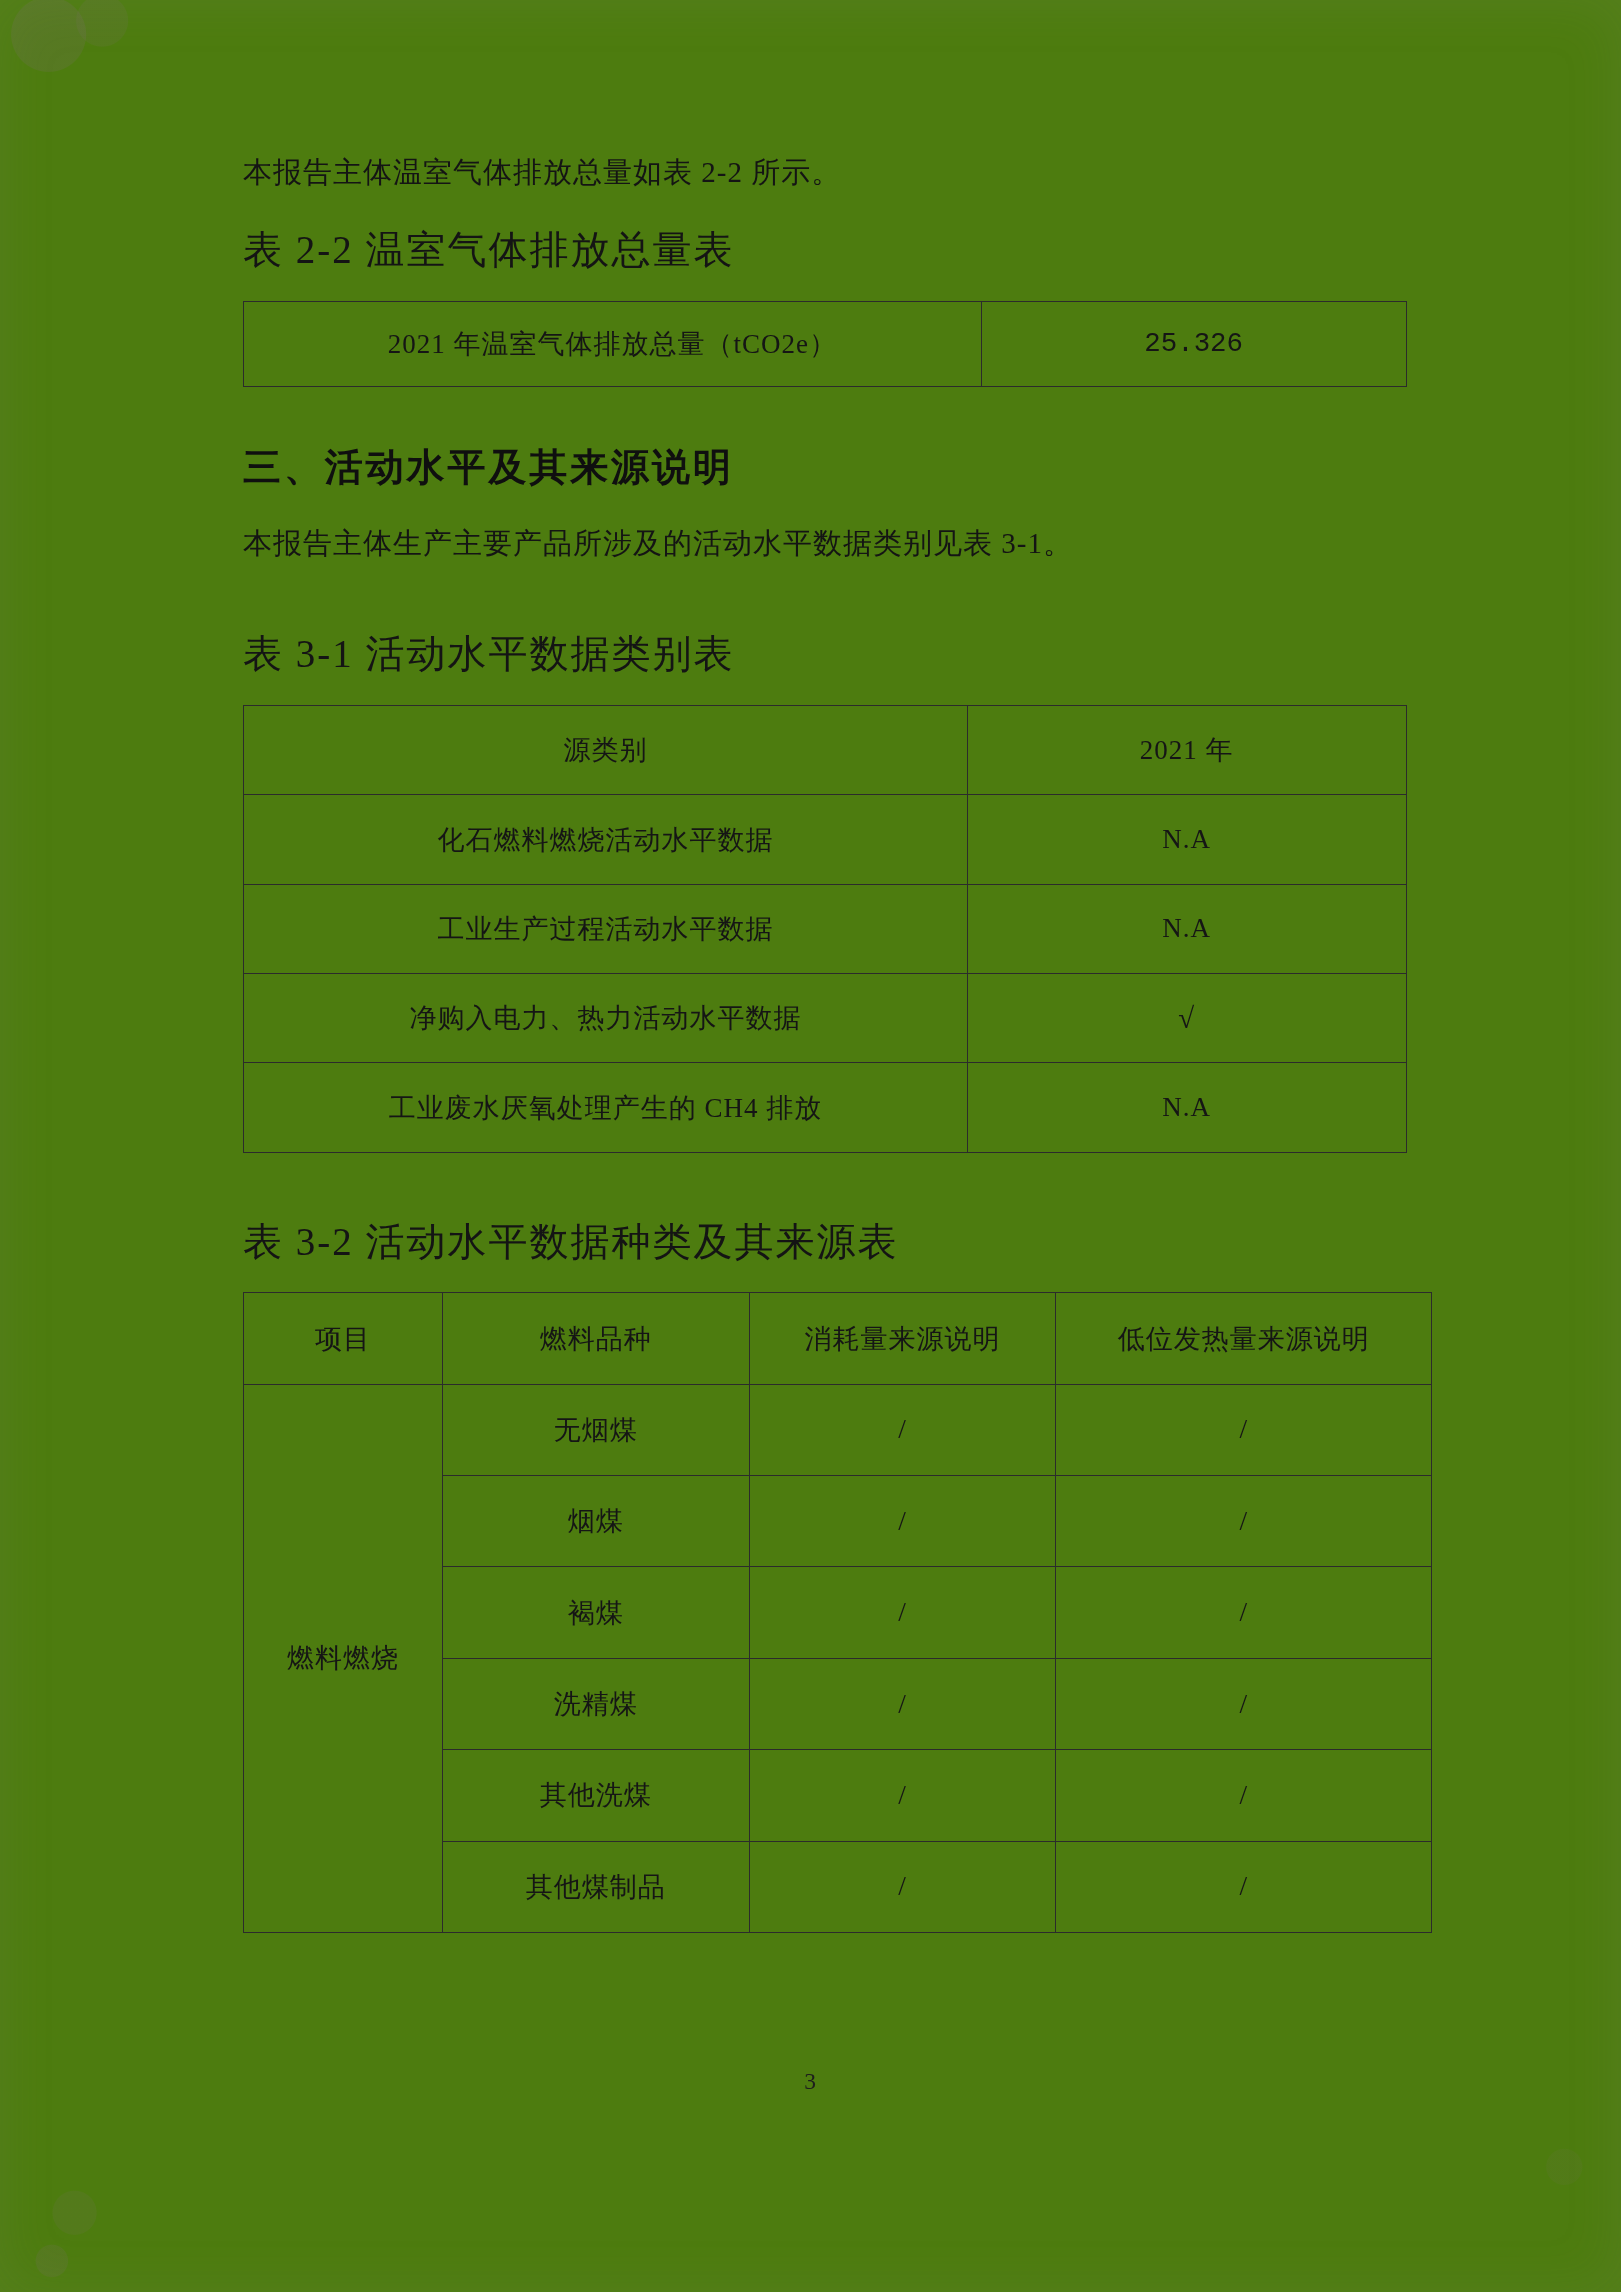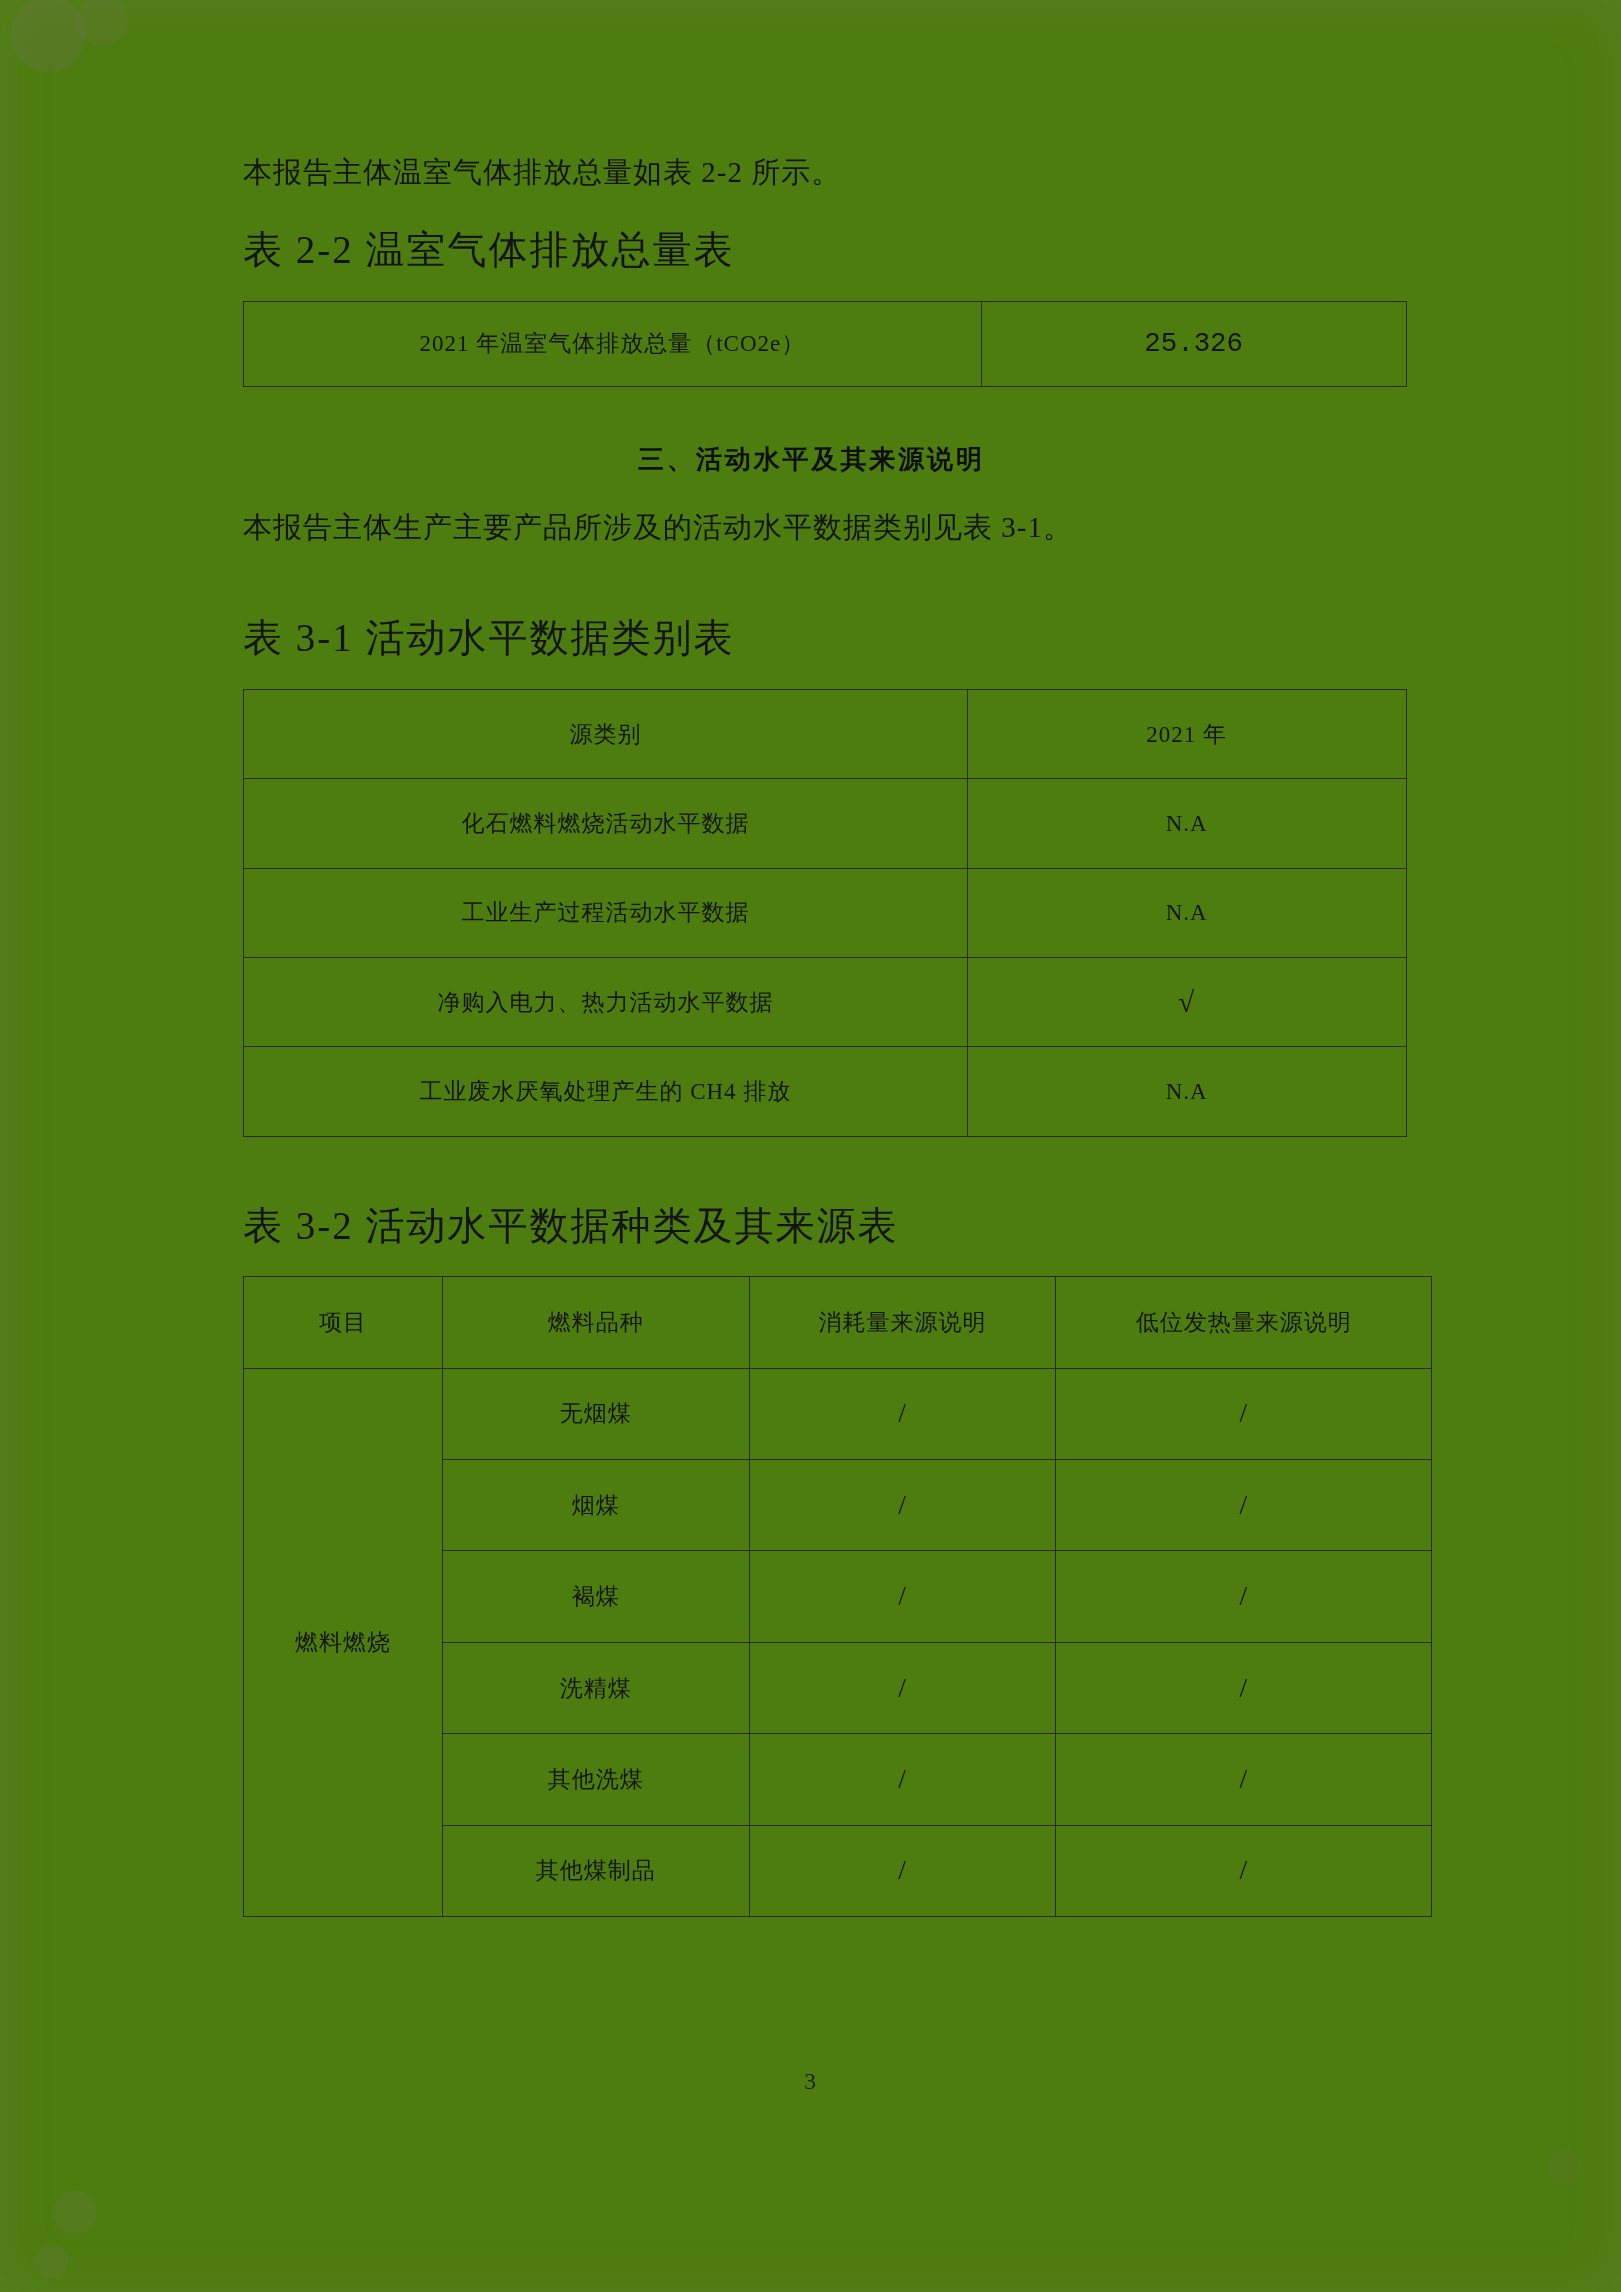--- a/index.html
+++ b/index.html
@@ -57,39 +57,38 @@
   }
 
   .caption {
     font-size: 39px;
     letter-spacing: 2px;
     margin: 0 0 23.5px 0;
     color: #141414;
   }
 
   .section-heading {
-    font-size: 26px;
+    font-size: 38px;
     font-weight: bold;
     letter-spacing: 2.9px;
     margin: 33px 0 25.5px 0;
     color: #0f0f0f;
-    text-align: center;
   }
 
   table.doc-table {
     border-collapse: collapse;
     width: 1137px;
     margin: 0 0 29px 0;
     table-layout: fixed;
   }
   table.doc-table td {
     border: 1.6px solid #2b2b2b;
     text-align: center;
     vertical-align: middle;
-    font-size: 23px;
+    font-size: 27px;
     letter-spacing: 1px;
     color: #151515;
     padding: 13.7px 5.9px;
   }
 
   
   #table-2-2 { margin-bottom: 5.9px; }
   #table-2-2 td.label { width: 725px; height: 57px; }
   #table-2-2 td.value { width: 412px; font-family: "Liberation Mono", monospace; font-size: 27.4px; letter-spacing: 0; }
 

